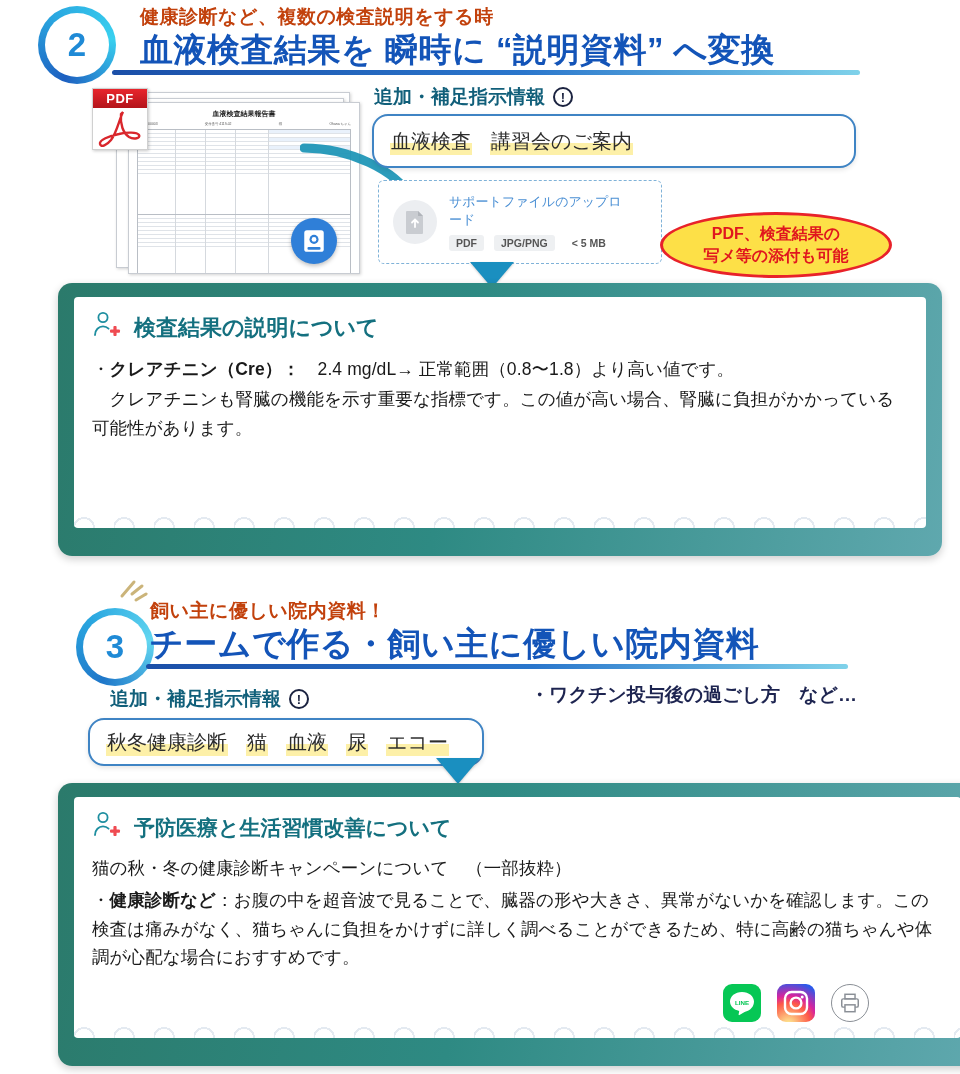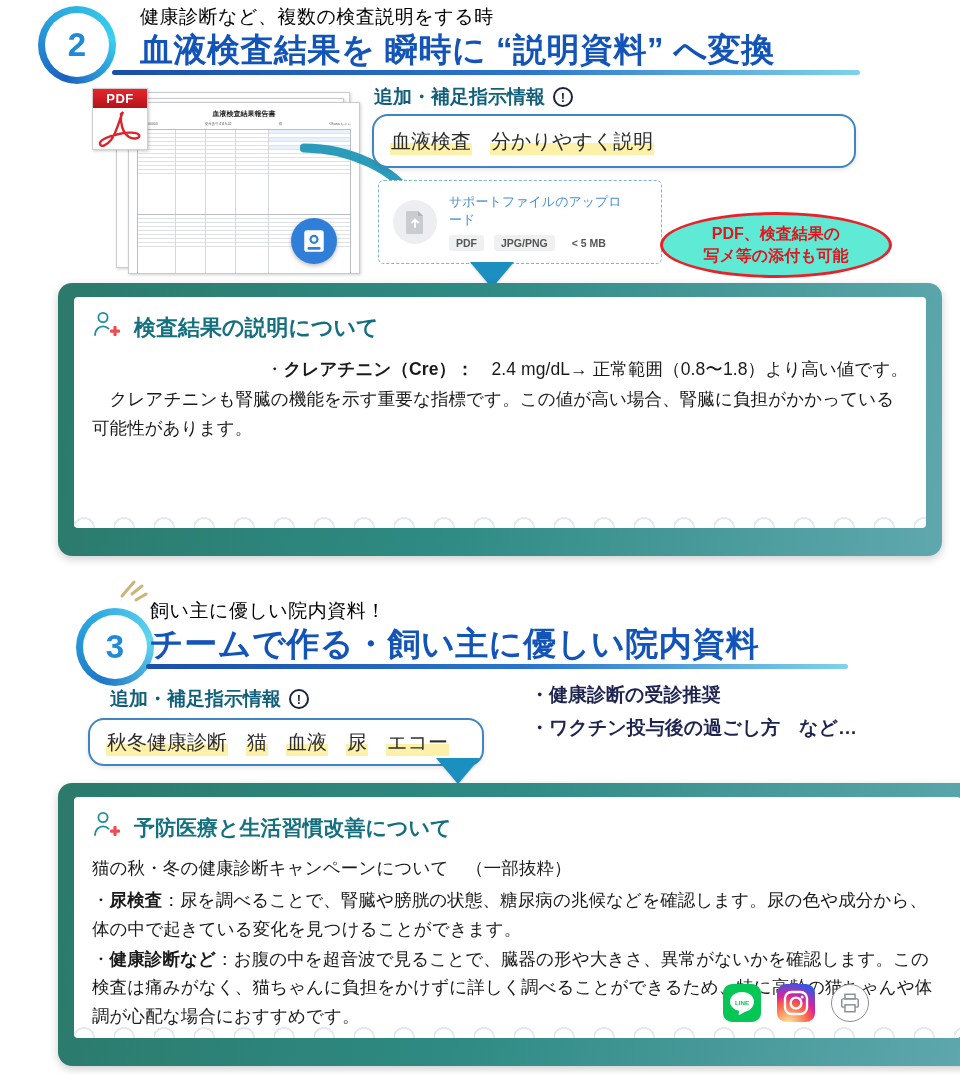--- a/index.html
+++ b/index.html
@@ -21,21 +21,21 @@
     display:flex;align-items:center;justify-content:center;
   }
   .num-badge-ring .inner {
     width:64px;height:64px;border-radius:50%;
     background:#fff;
     display:flex;align-items:center;justify-content:center;
     font-size:33px;font-weight:700;
     color:#1f8ad6;
   }
   .kicker {
-    font-size: 19px; font-weight: 400; color: #000000;
+    font-size: 19px; font-weight: 700; color: #c2410c;
     letter-spacing: .5px;
   }
   .headline {
     font-size: 33px; font-weight: 700; color: #1354b8;
     letter-spacing: .5px; white-space: nowrap;
   }
   .head-rule {
     height: 5px;
     background: linear-gradient(90deg,#1b4fa8 0%,#2a76cc 55%,#7fd2ea 100%);
     border-radius: 3px;
@@ -84,21 +84,21 @@
   .chips { display:flex; gap:10px; margin-top:6px; align-items:center; }
   .chip {
     background:#eef0f2; color:#555; font-size:10.5px;
     padding:2px 7px; border-radius:3px; font-weight:700;
   }
   .chip.plain { background: transparent; text-align: center; }
 
   
   .callout {
     border: 3px solid #e8222a;
-    background: #5eead4;
+    background: #fde047;
     border-radius: 50%;
     display:flex; flex-direction:column;
     align-items:center; justify-content:center;
     color:#e0161e; font-weight:700; font-size:16px;
     line-height:1.35; text-align:center;
   }
 
   
   .panel {
     background: linear-gradient(100deg,#2b7a6b 0%,#2e8a83 45%,#5fa8ae 100%);
@@ -343,21 +343,21 @@
     <path d="M100 42 L122 72 L90 70 Z" fill="#1a94b5"></path>
   </svg>
 
   <div class="field-label" style="position:absolute;left:374px;top:84px;">
     <span>追加・補足指示情報</span>
     <span class="info-ico">!</span>
   </div>
   <div class="prompt-box" style="position:absolute;left:372px;top:114px;width:484px;height:54px;">
     <span class="hl">血液検査</span>
     <span style="width:18px;"></span>
-    <span class="hl">分かりやすく説明</span>
+    <span class="hl">講習会のご案内</span>
   </div>
 
   <div class="upload-box" style="position:absolute;left:378px;top:180px;width:284px;height:84px;">
     <div class="up-circle">
       <svg width="22" height="24" viewBox="0 0 22 24">
         <path d="M3 1 h11 l5 5 v17 a1 1 0 0 1 -1 1 H3 a1 1 0 0 1 -1 -1 V2 a1 1 0 0 1 1 -1z" fill="#c9ccd1"></path>
         <path d="M14 1 v5 h5" fill="#b0b4ba"></path>
         <path d="M11 17 v-7 M8 12.5 L11 9.5 L14 12.5" stroke="#fff" stroke-width="1.8" fill="none" stroke-linecap="round"></path>
       </svg>
     </div>
@@ -387,21 +387,21 @@
             <path d="M3 24 c0-5.2 3.8-8.6 8-8.6 c2.2 0 4.2.9 5.6 2.3" fill="none" stroke="#1f8fa0" stroke-width="1.8" stroke-linecap="round"></path>
             <g>
               <rect x="18" y="18.5" width="10" height="3.2" rx="1" fill="#ef4b52"></rect>
               <rect x="21.4" y="15.1" width="3.2" height="10" rx="1" fill="#ef4b52"></rect>
             </g>
           </svg>
         </span>
         <span>検査結果の説明について</span>
       </div>
 
-      <div class="body-line" style="margin-bottom:2px;text-align:right;">
+      <div class="body-line" style="margin-bottom:2px;">
         <span>・</span><b>クレアチニン（Cre）：</b><span>　2.4 mg/dL→ 正常範囲（0.8〜1.8）より高い値です。</span>
       </div>
       <div class="body-line">
         <span>　クレアチニンも腎臓の機能を示す重要な指標です。この値が高い場合、腎臓に負担がかかっている可能性があります。</span>
       </div>
 
       <div class="wave"></div>
     </div>
   </div>
 </div>
@@ -429,21 +429,20 @@
   </div>
   <div class="prompt-box" style="position:absolute;left:88px;top:718px;width:396px;height:48px;gap:18px;">
     <span class="hl">秋冬健康診断</span>
     <span class="hl">猫</span>
     <span class="hl">血液</span>
     <span class="hl">尿</span>
     <span class="hl">エコー</span>
   </div>
 
   <div class="bullets" style="position:absolute;left:530px;top:678px;width:400px;">
-    <div>・健康診断の受診推奨</div>
     <div>・ワクチン投与後の過ごし方　など…</div>
   </div>
 
   <div class="down-arrow" style="position:absolute;left:436px;top:758px;"></div>
 
   <div class="panel" style="position:absolute;left:58px;top:783px;width:919px;height:283px;">
     <div class="panel-inner" style="height:100%;">
       <div class="panel-title sec3">
         <span>
           <svg width="30" height="28" viewBox="0 0 30 28">
@@ -451,23 +450,20 @@
             <path d="M3 24 c0-5.2 3.8-8.6 8-8.6 c2.2 0 4.2.9 5.6 2.3" fill="none" stroke="#1f8fa0" stroke-width="1.8" stroke-linecap="round"></path>
             <rect x="18" y="18.5" width="10" height="3.2" rx="1" fill="#ef4b52"></rect>
             <rect x="21.4" y="15.1" width="3.2" height="10" rx="1" fill="#ef4b52"></rect>
           </svg>
         </span>
         <span>予防医療と生活習慣改善について</span>
       </div>
 
       <div class="body-line" style="font-weight:400;margin-bottom:4px;">猫の秋・冬の健康診断キャンペーンについて　（一部抜粋）</div>
 
-      <div class="body-line" style="margin-bottom:2px;">
-        <span>・</span><b>尿検査</b><span>：尿を調べることで、腎臓や膀胱の状態、糖尿病の兆候などを確認します。尿の色や成分から、体の中で起きている変化を見つけることができます。</span>
-      </div>
       <div class="body-line">
         <span>・</span><b>健康診断など</b><span>：お腹の中を超音波で見ることで、臓器の形や大きさ、異常がないかを確認します。この検査は痛みがなく、猫ちゃんに負担をかけずに詳しく調べることができるため、特に高齢の猫ちゃんや体調が心配な場合におすすめです。</span>
       </div>
 
       <div class="soc" style="position:absolute;right:92px;bottom:16px;">
         <div class="soc-ico soc-line">
           <svg width="34" height="34" viewBox="0 0 34 34">
             <path d="M17 6 C10 6 5 10.4 5 15.6 c0 4.6 3.9 8.5 9.2 9.3 l-.6 3.6 c-.1.6.4.9.9.6 l5.1-3.2 C25.4 24.8 29 20.6 29 15.6 C29 10.4 24 6 17 6z" fill="#fff"></path>
             <text x="17" y="18.6" font-size="6.2" font-weight="700" fill="#06c755" text-anchor="middle" font-family="Liberation Sans, sans-serif">LINE</text>
           </svg>

